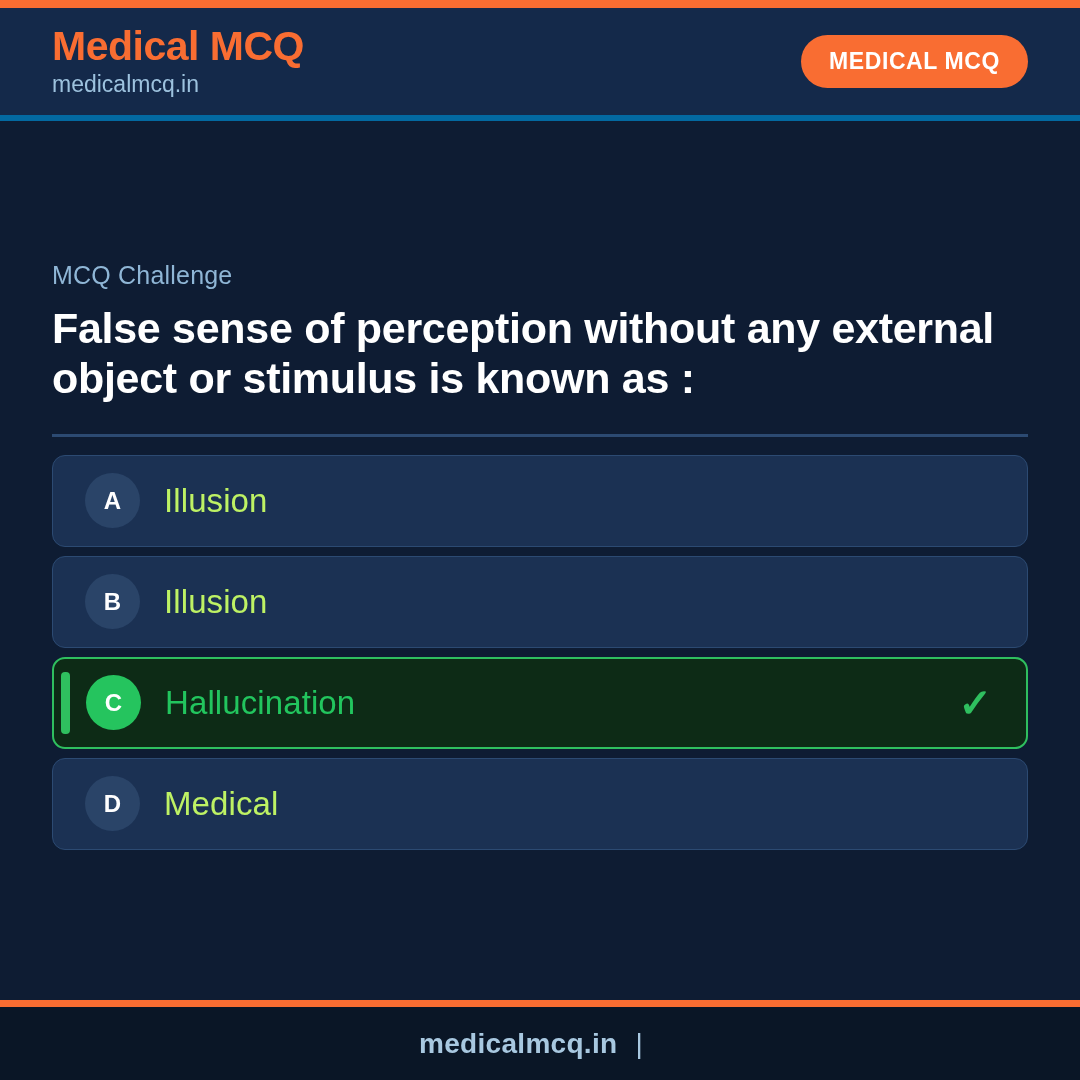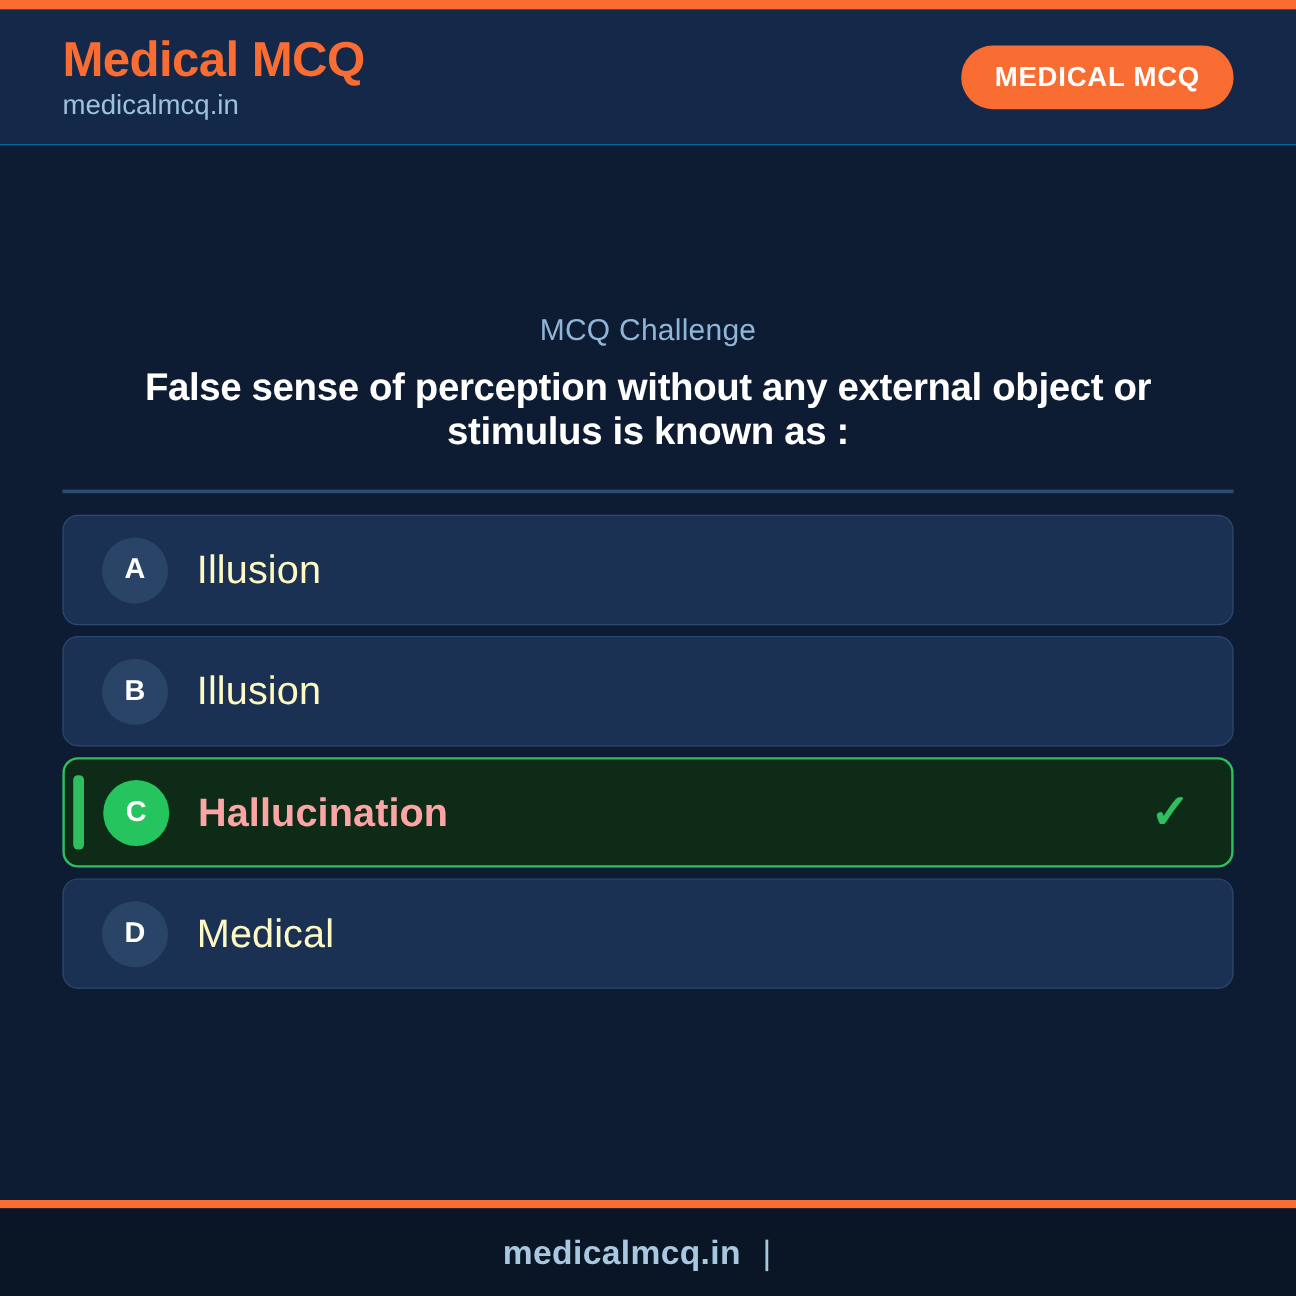--- a/index.html
+++ b/index.html
@@ -24,21 +24,21 @@
     width: 100%;
     background: #f96d32;
     flex: 0 0 auto;
   }
 
   
   .header {
     flex: 0 0 auto;
     height: 113px;
     background: #14294a;
-    border-bottom: 1px solid #0369a1;
+    border-bottom: 6px solid #0369a1;
     display: flex;
     align-items: center;
     justify-content: space-between;
     padding: 0 52px;
     position: relative;
   }
   .brand-block { display: flex; flex-direction: column; justify-content: center; }
   .brand-title {
     font-size: 41px;
     font-weight: bold;
@@ -62,32 +62,31 @@
     border-radius: 30px;
     white-space: nowrap;
   }
 
   
   .main {
     flex: 1 1 auto;
     padding: 140px 52px 0 52px;
     display: flex;
     flex-direction: column;
-    text-align: center;
   }
 
   .kicker {
     font-size: 25px;
     color: #8fb6d6;
     margin-bottom: 14px;
     letter-spacing: 0.2px;
   }
 
   .question {
-    font-size: 32px;
+    font-size: 43px;
     font-weight: bold;
     color: #ffffff;
     line-height: 1.16;
     letter-spacing: -0.3px;
   }
 
   .q-divider {
     height: 3px;
     background: #2c4a72;
     margin: 30px 0 18px 0;
@@ -135,24 +134,24 @@
     display: flex;
     align-items: center;
     justify-content: center;
     margin-left: 6px;
   }
   .option.correct .opt-badge { background: #25c45e; }
 
   .opt-text {
     margin-left: 24px;
     font-size: 33px;
-    color: #fef9c3;
+    color: #bef264;
     letter-spacing: 0.1px;
   }
-  .option.correct .opt-text { color: #fca5a5; font-weight: bold; }
+  .option.correct .opt-text { color: #22c55e; }
 
   .check-mark {
     margin-left: auto;
     color: #2fbf5f;
     font-size: 40px;
     line-height: 1;
     font-weight: bold;
     padding-right: 8px;
   }
 

